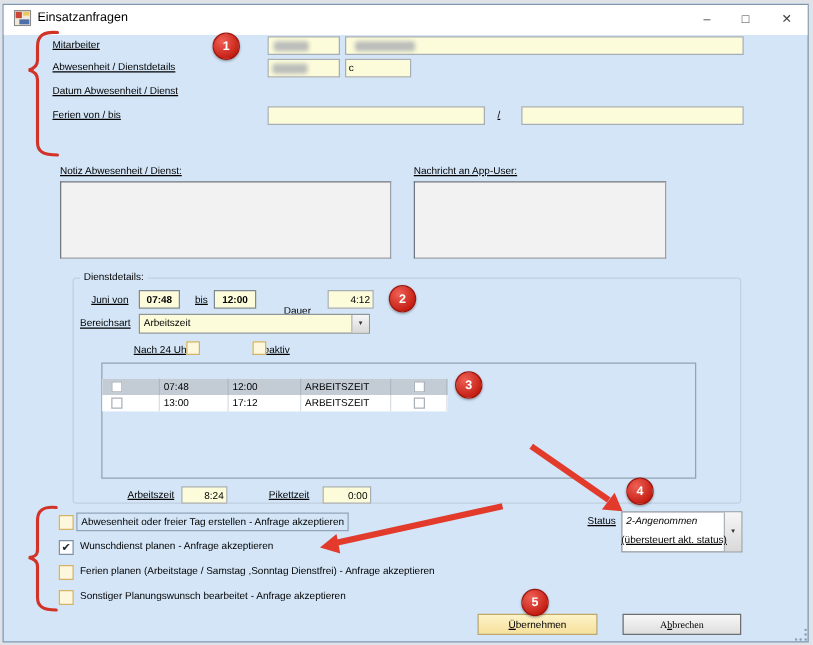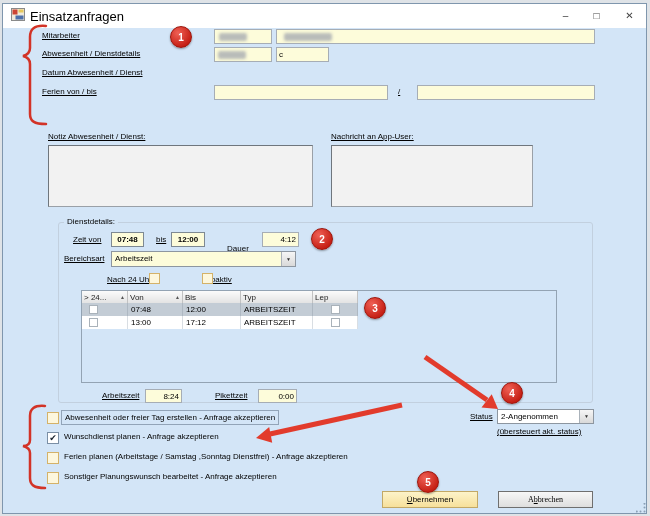--- a/index.html
+++ b/index.html
@@ -1,20 +1,20 @@
 <!DOCTYPE html>
 <html><head>
 <meta charset="utf-8">
 <style>
   html,body{margin:0;padding:0;background:#dfe3e7;font-family:"Liberation Sans","DejaVu Sans",sans-serif;}
   .screen{position:relative;width:650px;height:516px;overflow:hidden;background:#dfe3e7;}
   
   .dialog{position:absolute;left:2px;top:3px;width:645px;height:511px;background:#d3e5f7;border:1px solid #7f96ad;box-sizing:border-box;}
   .titlebar{position:absolute;left:3px;top:4px;width:643px;height:24px;background:#ffffff;}
-  .title-text{position:absolute;left:30px;top:9px;font-size:13px;color:#000;white-space:nowrap;}
+  .title-text{position:absolute;left:30px;top:9px;font-size:10px;color:#000;white-space:nowrap;}
   .app-icon{position:absolute;left:11px;top:8px;width:14px;height:13px;}
   .wbtn{position:absolute;top:4px;width:29px;height:23px;display:flex;align-items:center;justify-content:center;color:#444;font-size:10px;cursor:default;}
   .grip{position:absolute;right:4px;bottom:3px;width:10px;height:10px;}
   
   .lbl{position:absolute;font-size:8px;color:#000;white-space:nowrap;line-height:10px;text-decoration:underline;}
   .field{position:absolute;background:#fdfcda;border:1px solid #a6adb5;box-sizing:border-box;font-size:8px;line-height:12px;padding:1px 2px;white-space:nowrap;overflow:hidden;color:#000;}
   .field.right{text-align:right;}
   .field.boldc{font-weight:bold;text-align:center;border-color:#7e8992;}
   .redact{position:absolute;background:#a9adb2;border-radius:2px;filter:blur(1.5px);opacity:.8;}
   .ta{position:absolute;background:#f2f2f2;border:1px solid #9aa0a7;border-top-color:#6f767d;border-left-color:#6f767d;box-sizing:border-box;}
@@ -90,58 +90,39 @@
   <div class="field" style="left:417px;top:85px;width:178px;height:15px;"></div>
 
   <div class="lbl" style="left:48px;top:132px;">Notiz Abwesenheit / Dienst:</div>
   <div class="ta" style="left:48px;top:145px;width:265px;height:62px;"></div>
   <div class="lbl" style="left:331px;top:132px;">Nachricht an App-User:</div>
   <div class="ta" style="left:331px;top:145px;width:202px;height:62px;"></div>
 
   <div class="groupbox" style="left:58px;top:222px;width:535px;height:181px;"></div>
   <div class="gb-label" style="left:64px;top:217px;">Dienstdetails:</div>
 
-  <div class="lbl" style="left:73px;top:235px;">Zeit von</div>
+  <div class="lbl" style="left:73px;top:235px;">Juni von</div>
   <div class="field boldc" style="left:111px;top:232px;width:33px;height:15px;">07:48</div>
   <div class="lbl" style="left:156px;top:235px;">bis</div>
   <div class="field boldc" style="left:171px;top:232px;width:34px;height:15px;">12:00</div>
   <div class="lbl" style="left:227px;top:244px;">Dauer</div>
   <div class="field right" style="left:262px;top:232px;width:37px;height:15px;">4:12</div>
 
   <div class="lbl" style="left:64px;top:254px;">Bereichsart</div>
   <div class="combo" style="left:111px;top:251px;width:185px;height:16px;">
     <span>Arbeitszeit</span>
     <span class="dd">▼</span>
   </div>
 
   <div class="lbl" style="left:107px;top:275px;">Nach 24 Uhr</div>
   <div class="cb" style="left:149px;top:273px;"></div>
   <div class="lbl" style="left:182px;top:275px;padding-left:20px;">Lepaktiv</div>
   <div class="cb" style="left:202px;top:273px;"></div>
 
   <div class="grid">
-    <div class="ghead">
-      <div class="ghc" style="width:46px;">
-        <span>&gt; 24...</span>
-        <span class="sort">▲</span>
-      </div>
-      <div class="ghc" style="width:55px;">
-        <span>Von</span>
-        <span class="sort">▲</span>
-      </div>
-      <div class="ghc" style="width:58px;">
-        <span>Bis</span>
-      </div>
-      <div class="ghc" style="width:72px;">
-        <span>Typ</span>
-      </div>
-      <div class="ghc" style="width:45px;">
-        <span>Lep</span>
-      </div>
-    </div>
     <div id="grid-rows">
         <div class="grid-row selected">
           <div class="gcell gcb-cell" style="width: 46px;">
             <div class="gridcb"></div>
           </div>
           <div class="gcell gtxt" style="width: 55px;">07:48</div>
           <div class="gcell gtxt" style="width: 58px;">12:00</div>
           <div class="gcell gtxt" style="width: 72px;">ARBEITSZEIT</div>
           <div class="gcell gcb-cell center" style="width: 45px;">
             <div class="gridcb"></div>
@@ -171,21 +152,21 @@
       <div class="opt-label framed" style="top: 410px;">Abwesenheit oder freier Tag erstellen - Anfrage akzeptieren</div>
       <div class="opt-cb checked" style="top: 432px;">✔</div>
       <div class="opt-label" style="top: 430px;">Wunschdienst planen - Anfrage akzeptieren</div>
       <div class="opt-cb" style="top: 452px;"></div>
       <div class="opt-label" style="top: 450px;">Ferien planen (Arbeitstage / Samstag ,Sonntag Dienstfrei) - Anfrage akzeptieren</div>
       <div class="opt-cb" style="top: 472px;"></div>
       <div class="opt-label" style="top: 470px;">Sonstiger Planungswunsch bearbeitet - Anfrage akzeptieren</div>
     </div>
 
   <div class="lbl" style="left:470px;top:412px;">Status</div>
-  <div class="combo white" style="left:497px;top:409px;width:97px;height:15px;">
+  <div class="combo white" style="left:497px;top:409px;width:97px;height:33px;font-style:italic;">
     <span>2-Angenommen</span>
     <span class="dd">▼</span>
   </div>
   <div class="lbl" style="left:497px;top:427px;">(übersteuert akt. status)</div>
 
   <div class="btn btn-yellow" style="left:382px;top:491px;width:96px;"><u>Ü</u>bernehmen</div>
   <div class="btn btn-gray" style="left:498px;top:491px;width:95px;">A<u>b</u>brechen</div>
 
   <svg class="grip" viewBox="0 0 10 10">
     <circle cx="8.5" cy="8.5" r="1" fill="#8aa0b6"></circle>

